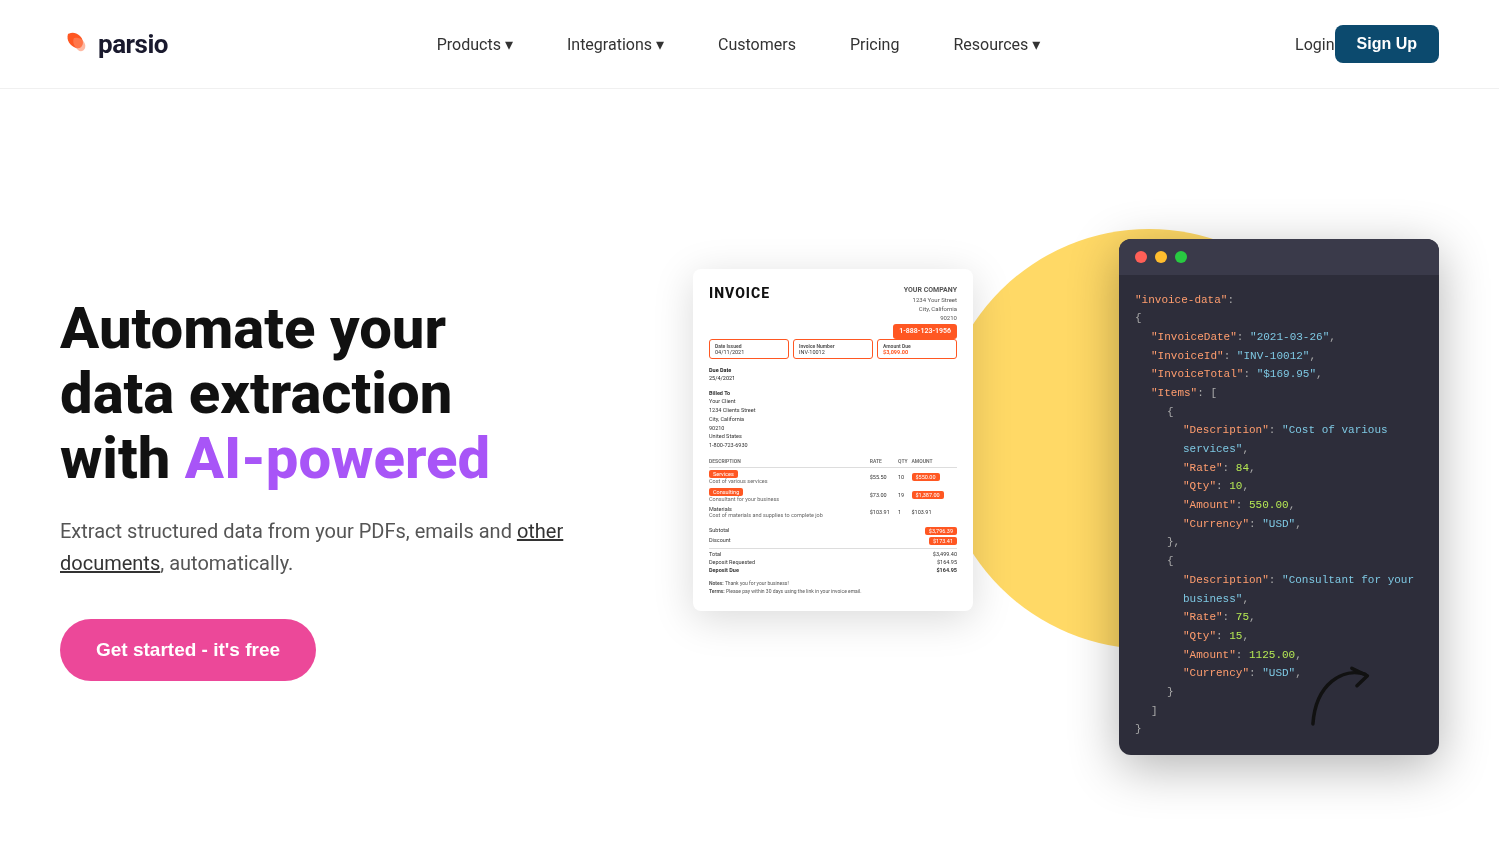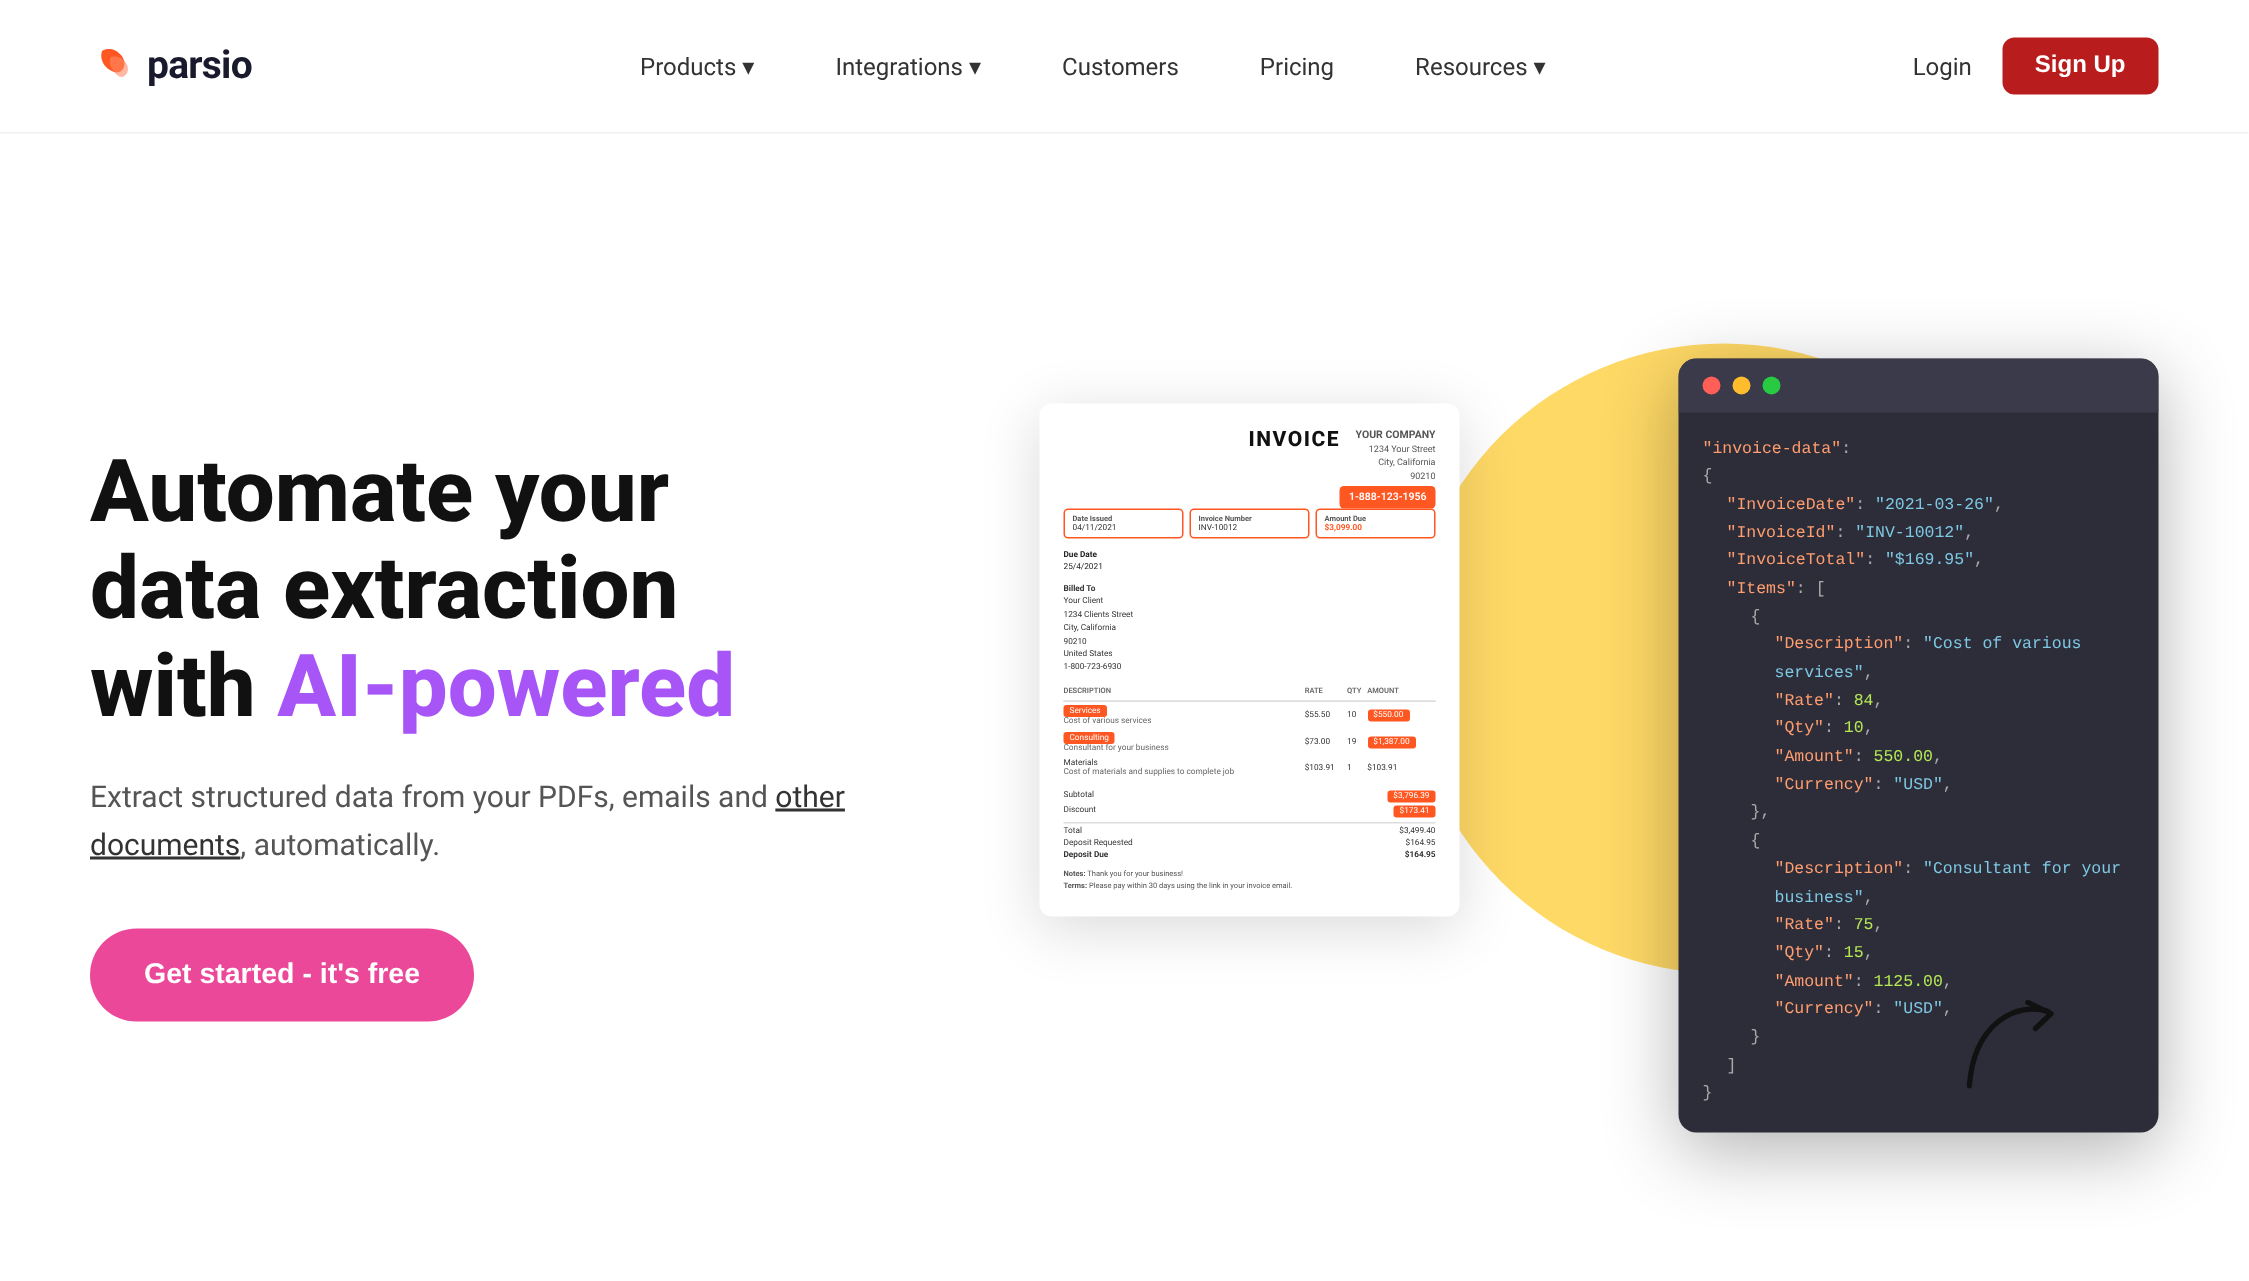--- a/index.html
+++ b/index.html
@@ -11,24 +11,24 @@
       padding: 0 60px; height: 89px; border-bottom: 1px solid #f0f0f0;
     }
     .nav-logo { display: flex; align-items: center; gap: 6px; text-decoration: none; }
     .logo-icon { width: 32px; height: 32px; }
     .logo-text { font-size: 26px; font-weight: 700; color: #1a1a2e; letter-spacing: -0.5px; }
     .nav-links { display: flex; align-items: center; gap: 40px; }
     .nav-link {
       font-size: 16px; color: #333; text-decoration: none; cursor: pointer;
       display: flex; align-items: center; gap: 4px; margin-left: 14px;
     }
-    .nav-actions { display: flex; align-items: center; gap: 20px; }
+    .nav-actions { display: flex; align-items: center; }
     .login-btn { font-size: 16px; color: #333; text-decoration: none; cursor: pointer; }
     .signup-btn {
-      background: #b91c1c; color: #fff; border: none; border-radius: 8px;
+      background: #0c4a6e; color: #fff; border: none; border-radius: 8px;
       padding: 10px 22px; font-size: 16px; font-weight: 600; cursor: pointer;
     }
 
     
     .hero {
       display: flex; align-items: center; justify-content: space-between;
       padding: 60px 60px 40px 60px; min-height: calc(854px - 75px);
       max-width: 1499px; margin: 0 auto; gap: 33px;
     }
     .hero-left { flex: 0 0 580px; max-width: 580px; }
@@ -57,21 +57,21 @@
       position: absolute; width: 200px; height: 200px; border-radius: 50%;
       background: #fff3cc; bottom: 30px; right: 10px; z-index: 0;
     }
 
     
     .invoice-card {
       position: absolute; left: 20px; top: 60px; width: 280px;
       background: #fff; border-radius: 8px; box-shadow: 0 8px 40px rgba(0,0,0,0.15);
       padding: 16px; z-index: 2; font-size: 7px; color: #222;
     }
-    .invoice-header { display: flex; justify-content: flex-end; align-items: flex-start; }
+    .invoice-header { display: flex; justify-content: space-between; align-items: flex-start; }
     .invoice-title { font-size: 14px; font-weight: 800; letter-spacing: 1px; color: #111; }
     .your-company { font-size: 6px; text-align: right; color: #555; line-height: 1.5; }
     .phone-highlight {
       background: #ff5722; color: #fff; padding: 2px 6px; border-radius: 3px;
       font-size: 7px; font-weight: 600; margin-top: 2px; display: inline-block;
     }
     .invoice-meta { display: flex; gap: 4px; margin-bottom: 8px; }
     .meta-box {
       border: 1.5px solid #ff5722; border-radius: 3px; padding: 3px 5px;
       font-size: 5.5px; color: #333; flex: 1;

